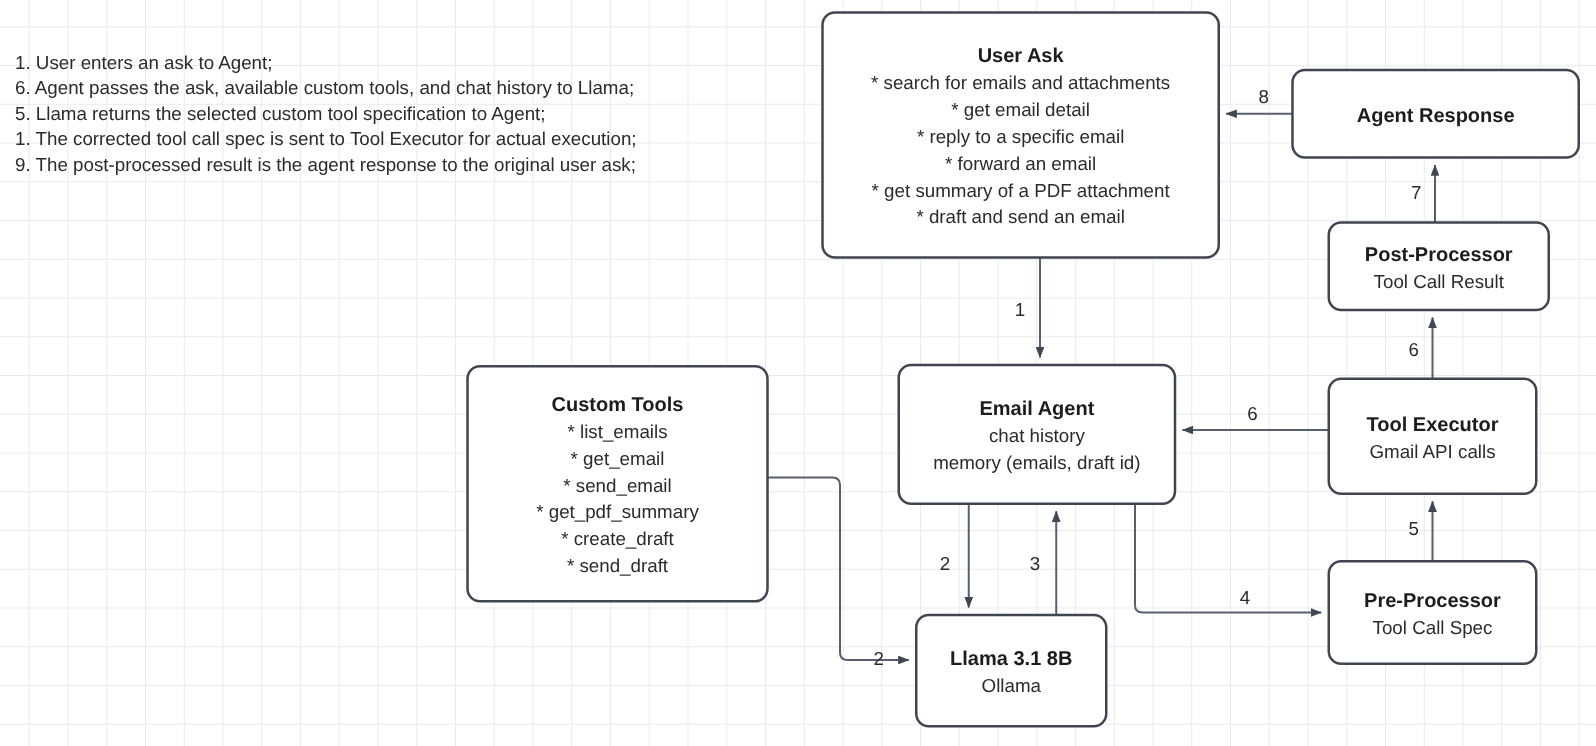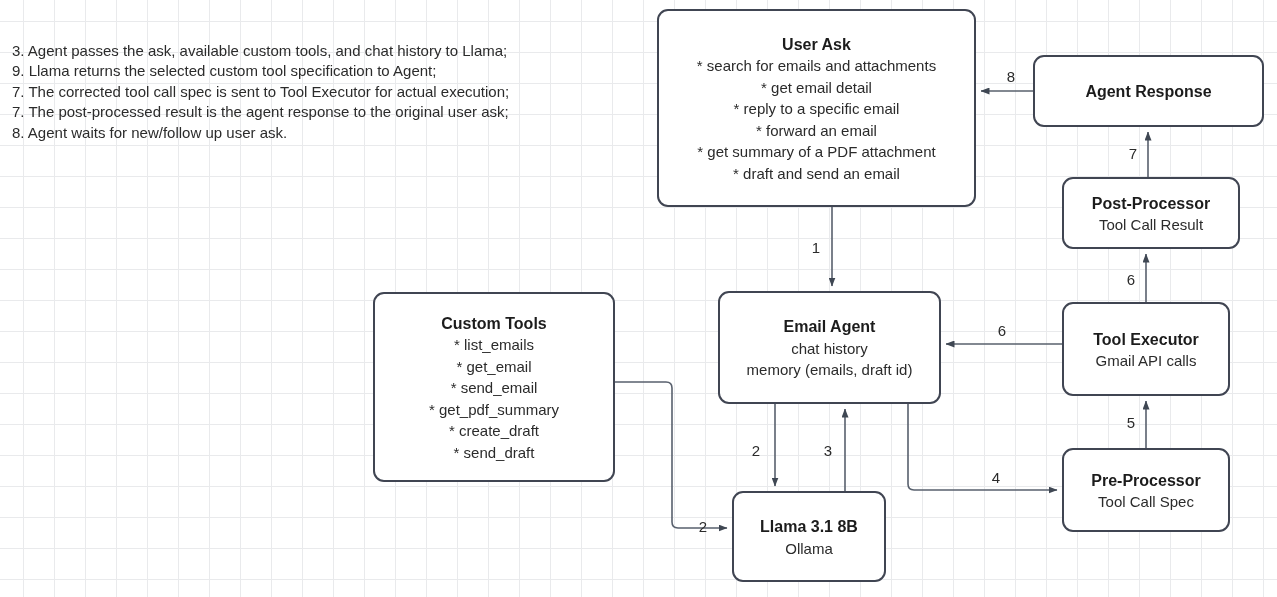--- a/index.html
+++ b/index.html
@@ -68,25 +68,25 @@
     fill: #2b2b2b;
     text-anchor: middle;
   }
 </style>
 </head>
 <body>
 
 <div id="canvas">
 
   <div class="legend">
-    <span class="legend-line">3. Agent passes the ask, available custom tools, and chat history to Llama;</span>
-    <span class="legend-line">9. Llama returns the selected custom tool specification to Agent;</span>
-    <span class="legend-line">7. The corrected tool call spec is sent to Tool Executor for actual execution;</span>
-    <span class="legend-line">7. The post-processed result is the agent response to the original user ask;</span>
-    <span class="legend-line">8. Agent waits for new/follow up user ask.</span>
+    <span class="legend-line">1. User enters an ask to Agent;</span>
+    <span class="legend-line">6. Agent passes the ask, available custom tools, and chat history to Llama;</span>
+    <span class="legend-line">5. Llama returns the selected custom tool specification to Agent;</span>
+    <span class="legend-line">1. The corrected tool call spec is sent to Tool Executor for actual execution;</span>
+    <span class="legend-line">9. The post-processed result is the agent response to the original user ask;</span>
   </div>
 
   <svg id="diagram-svg" viewBox="0 0 1277 597">
     <defs>
       <marker id="arrowhead" markerWidth="9" markerHeight="7" refX="8.5" refY="3.5" orient="auto" markerUnits="userSpaceOnUse">
         <polygon points="0 0, 9 3.5, 0 7" fill="#3f4753"></polygon>
       </marker>
     </defs>
     <g id="edges-layer">
         <g>

